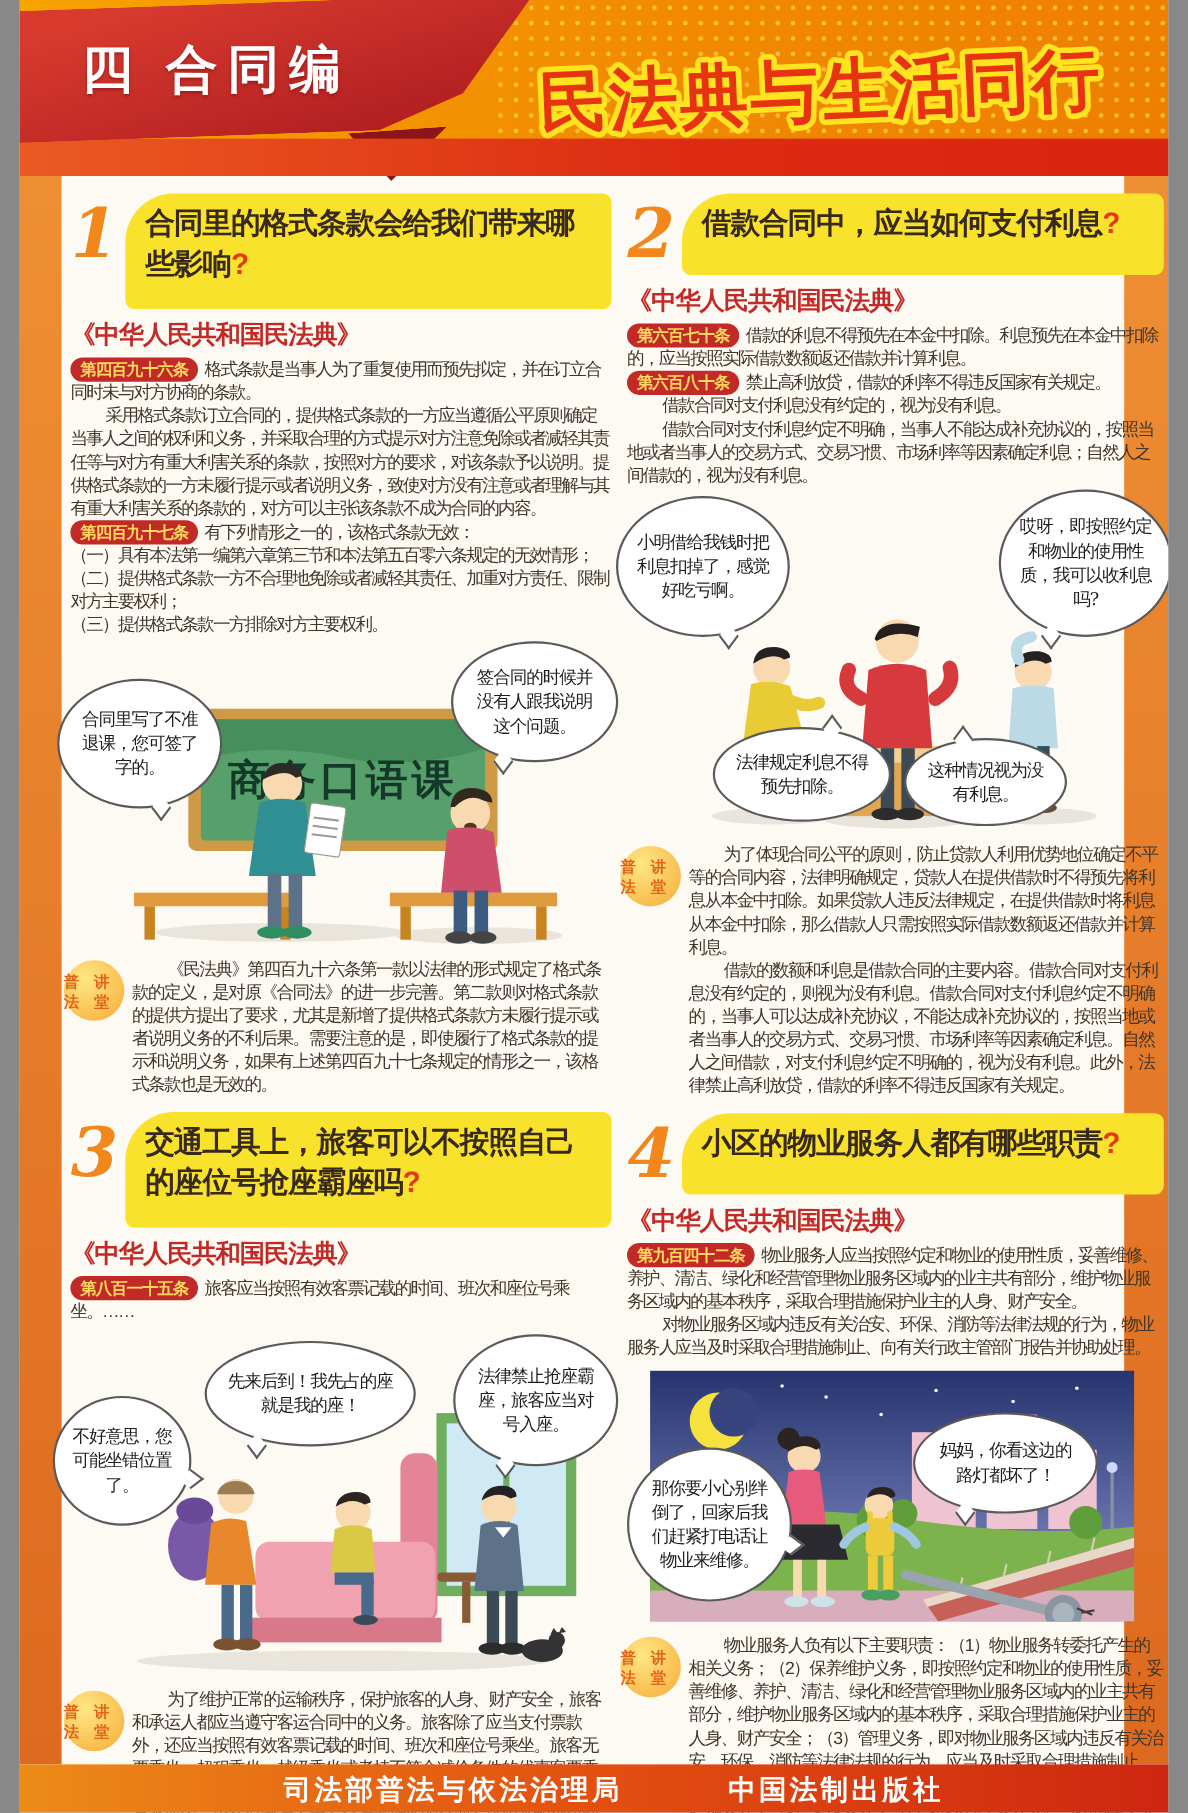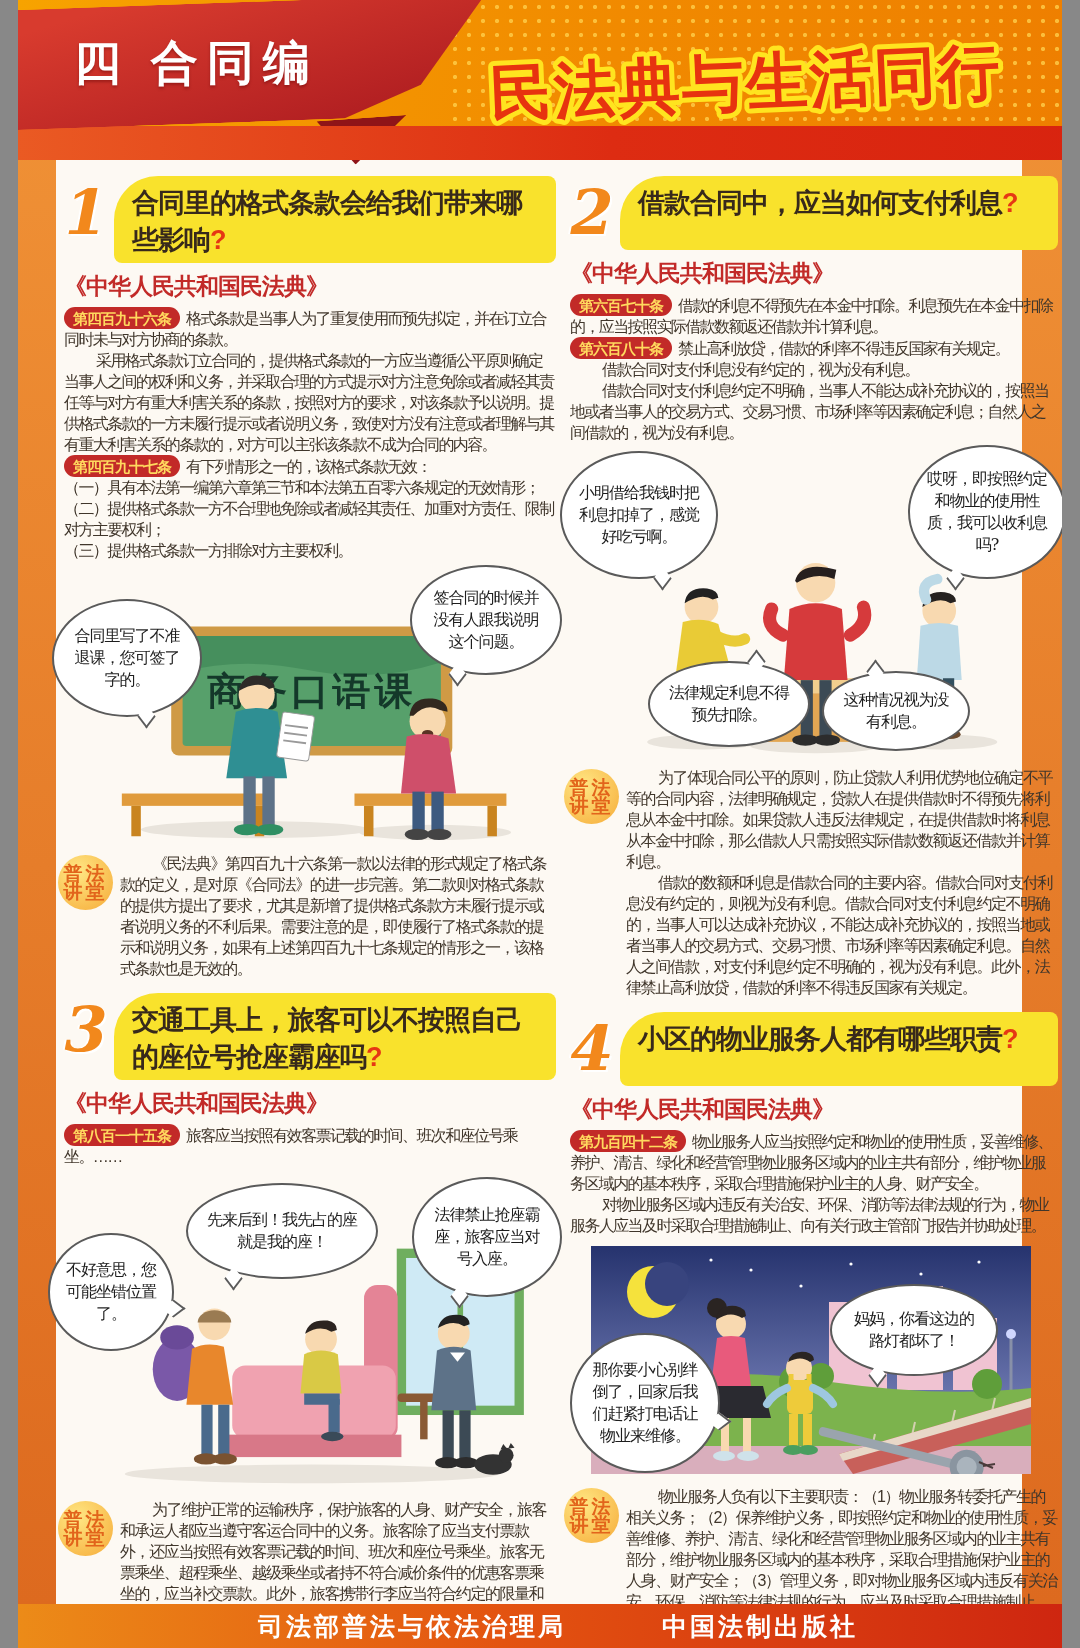--- a/index.html
+++ b/index.html
@@ -24,21 +24,21 @@
         font-weight:bold;font-size:47px;color:#fff;letter-spacing:9px;text-shadow:0 2px 3px rgba(90,0,0,.4);}
   .title-svg{position:absolute;left:388px;top:34px;z-index:6;}
   
   .col{position:absolute;top:170px;width:498px;z-index:3;}
   .col.lft{left:40px}
   .col.rgt{left:546px;width:494px}
   
   .sec-head{display:flex;align-items:stretch;margin:6px 0 8px;}
   .sec-num{flex:0 0 56px;font-family:"DejaVu Serif",serif;font-style:italic;font-weight:bold;font-size:62px;
         line-height:74px;color:#f2881c;text-align:center;text-shadow:-2px 0 0 #fff,2px 2px 0 #fff;}
-  .sec-title{flex:1;background:#f9e22c;border-radius:44px 8px 8px 8px;padding:9px 12px 4px 18px;
+  .sec-title{flex:1;background:#f9e22c;border-radius:44px 8px 8px 8px;padding:9px 12px 22px 18px;
         font-size:27px;line-height:37px;font-weight:bold;color:#37291b;letter-spacing:-1px;}
   .qmark{color:#e63714;}
   .law-ref{font-family:"Liberation Serif","DejaVu Serif",serif;font-weight:bold;font-size:23px;color:#c22a28;
         margin:4px 0 5px 6px;letter-spacing:-1px;}
   .body-text{font-size:16px;line-height:21px;color:#40362b;letter-spacing:-1.6px;margin-left:6px;}
   .body-text p{margin:0;}
   .indent{text-indent:2em;}
   .pill{display:inline-block;background:#c22a28;color:#ffd95e;font-weight:bold;font-size:15px;letter-spacing:-1px;
         padding:1px 9px 0;border-radius:14px;margin-right:6px;}
   
@@ -53,22 +53,22 @@
   .tail-bl::after{bottom:-9px;left:38px;transform:rotate(45deg) skew(8deg,8deg);}
   .tail-br::after{bottom:-9px;right:46px;transform:rotate(45deg) skew(8deg,8deg);}
   .tail-tl::after{top:-9px;left:44px;transform:rotate(-135deg) skew(8deg,8deg);}
   .tail-tr::after{top:-9px;right:44px;transform:rotate(-135deg) skew(8deg,8deg);}
   .tail-r::after{right:-9px;top:58%;transform:rotate(-45deg) skew(8deg,8deg);}
   
   .lecture{position:relative;margin-top:12px;padding-left:62px;font-size:16px;line-height:21px;color:#40362b;
         letter-spacing:-1.4px;min-height:60px;}
   .lecture p{margin:0;}
   .badge{position:absolute;left:0;top:2px;width:55px;height:55px;border-radius:50%;
-        background:radial-gradient(circle at 35% 30%,#ffe784,#f6ab38);display:flex;flex-direction:column;
-        align-items:center;justify-content:center;font-weight:bold;font-size:19px;line-height:18px;color:#e2641b;
+        background:radial-gradient(circle at 35% 30%,#ffe784,#f6ab38);display:flex;flex-direction:row;
+        align-items:center;justify-content:center;font-weight:bold;font-size:14px;line-height:18px;color:#e2641b;
         letter-spacing:3px;}
   
   .footer{position:absolute;left:0;bottom:0;width:1080px;height:44px;z-index:6;
         background:linear-gradient(90deg,#ec8b18,#e35310 45%,#cd2310);display:flex;align-items:center;
         justify-content:center;gap:96px;color:#fff;font-weight:bold;font-size:25px;letter-spacing:3px;}
 </style>
 </head>
 <body>
 
 <div class="page">
@@ -277,21 +277,21 @@
       <div class="sec-num">4</div>
       <div class="sec-title"><span>小区的物业服务人都有哪些职责</span><span class="qmark">?</span></div>
     </div>
     <div class="law-ref">《中华人民共和国民法典》</div>
     <div class="body-text">
       <p><span class="pill">第九百四十二条</span><span>物业服务人应当按照约定和物业的使用性质，妥善维修、养护、清洁、绿化和经营管理物业服务区域内的业主共有部分，维护物业服务区域内的基本秩序，采取合理措施保护业主的人身、财产安全。</span></p>
       <p class="indent">对物业服务区域内违反有关治安、环保、消防等法律法规的行为，物业服务人应当及时采取合理措施制止、向有关行政主管部门报告并协助处理。</p>
     </div>
 
     <div class="cartoon frame4" style="margin-top:10px;height:228px;">
-      <div class="bubble tail-r" style="left:-20px;top:87px;width:150px;height:140px;">那你要小心别绊倒了，回家后我们赶紧打电话让物业来维修。</div>
+      <div class="bubble tail-r" style="left:-20px;top:70px;width:150px;height:140px;">那你要小心别绊倒了，回家后我们赶紧打电话让物业来维修。</div>
       <div class="bubble tail-bl" style="left:240px;top:38px;width:168px;height:92px;">妈妈，你看这边的路灯都坏了！</div>
       <svg viewBox="0 0 440 228" width="442" height="228">
         <defs>
           <linearGradient id="sky" x1="0" y1="0" x2="0" y2="1">
             <stop offset="0" stop-color="#26336e"></stop>
               <stop offset="1" stop-color="#8d97cf"></stop>
           </linearGradient>
         </defs>
         <rect width="440" height="228" fill="url(#sky)"></rect>
         <circle cx="160" cy="24" r="1.6" fill="#ffffff"></circle>

